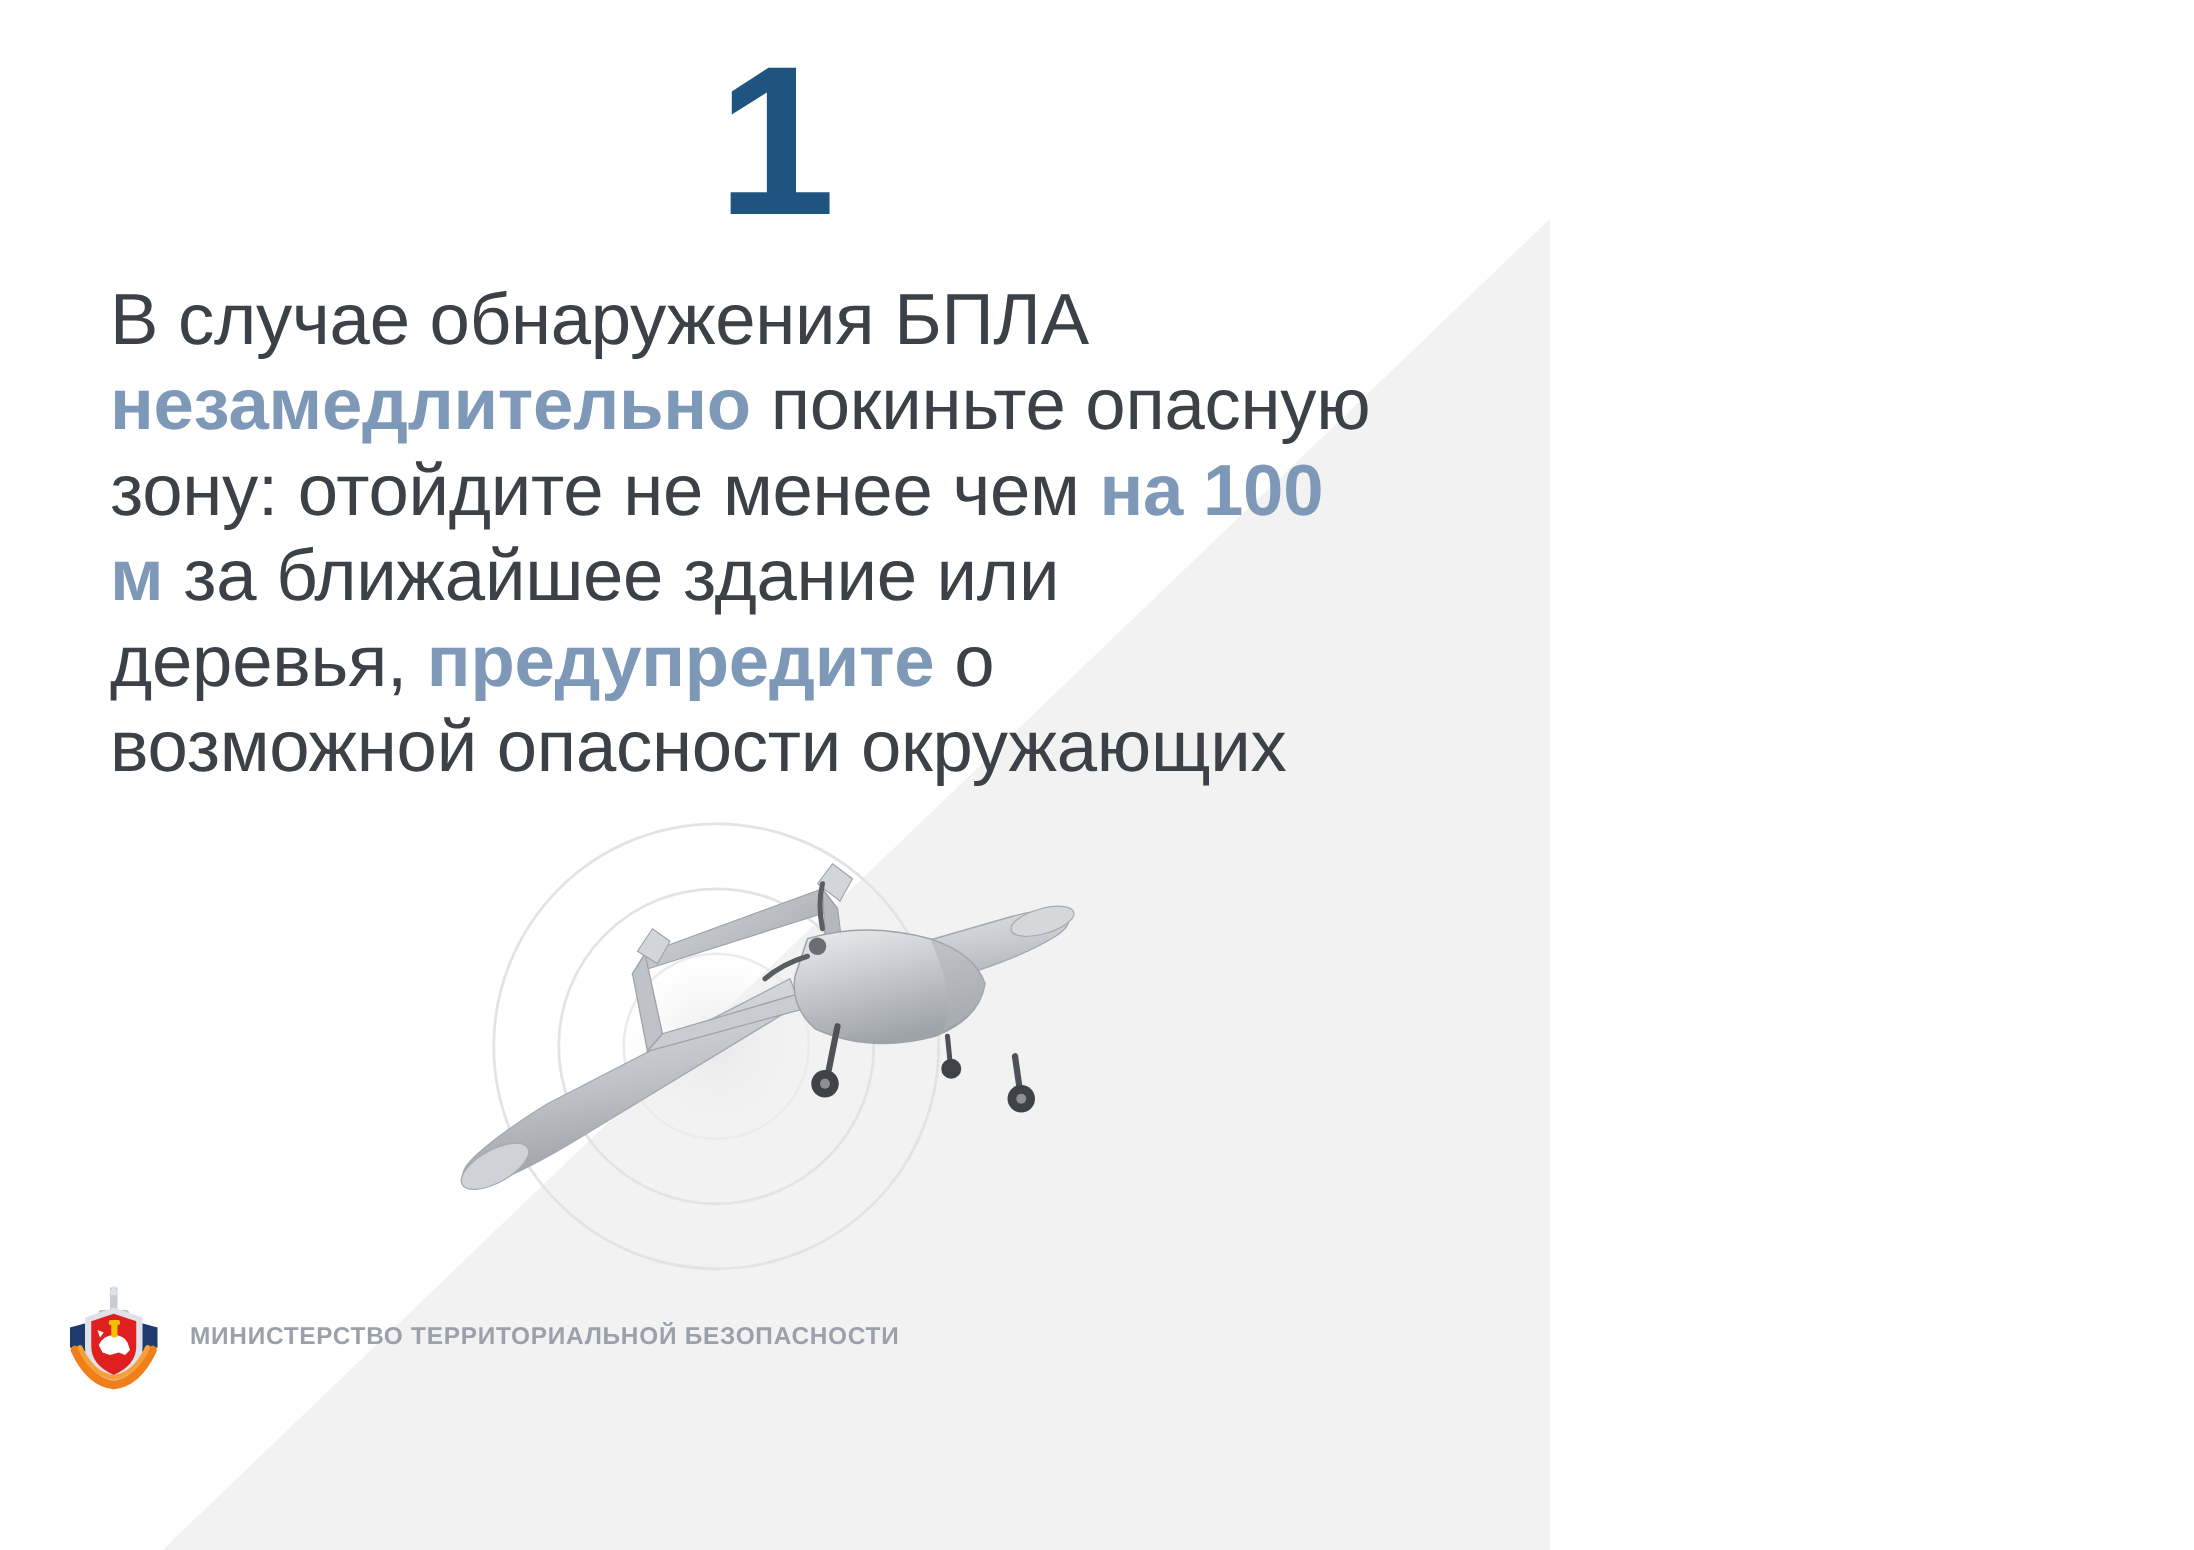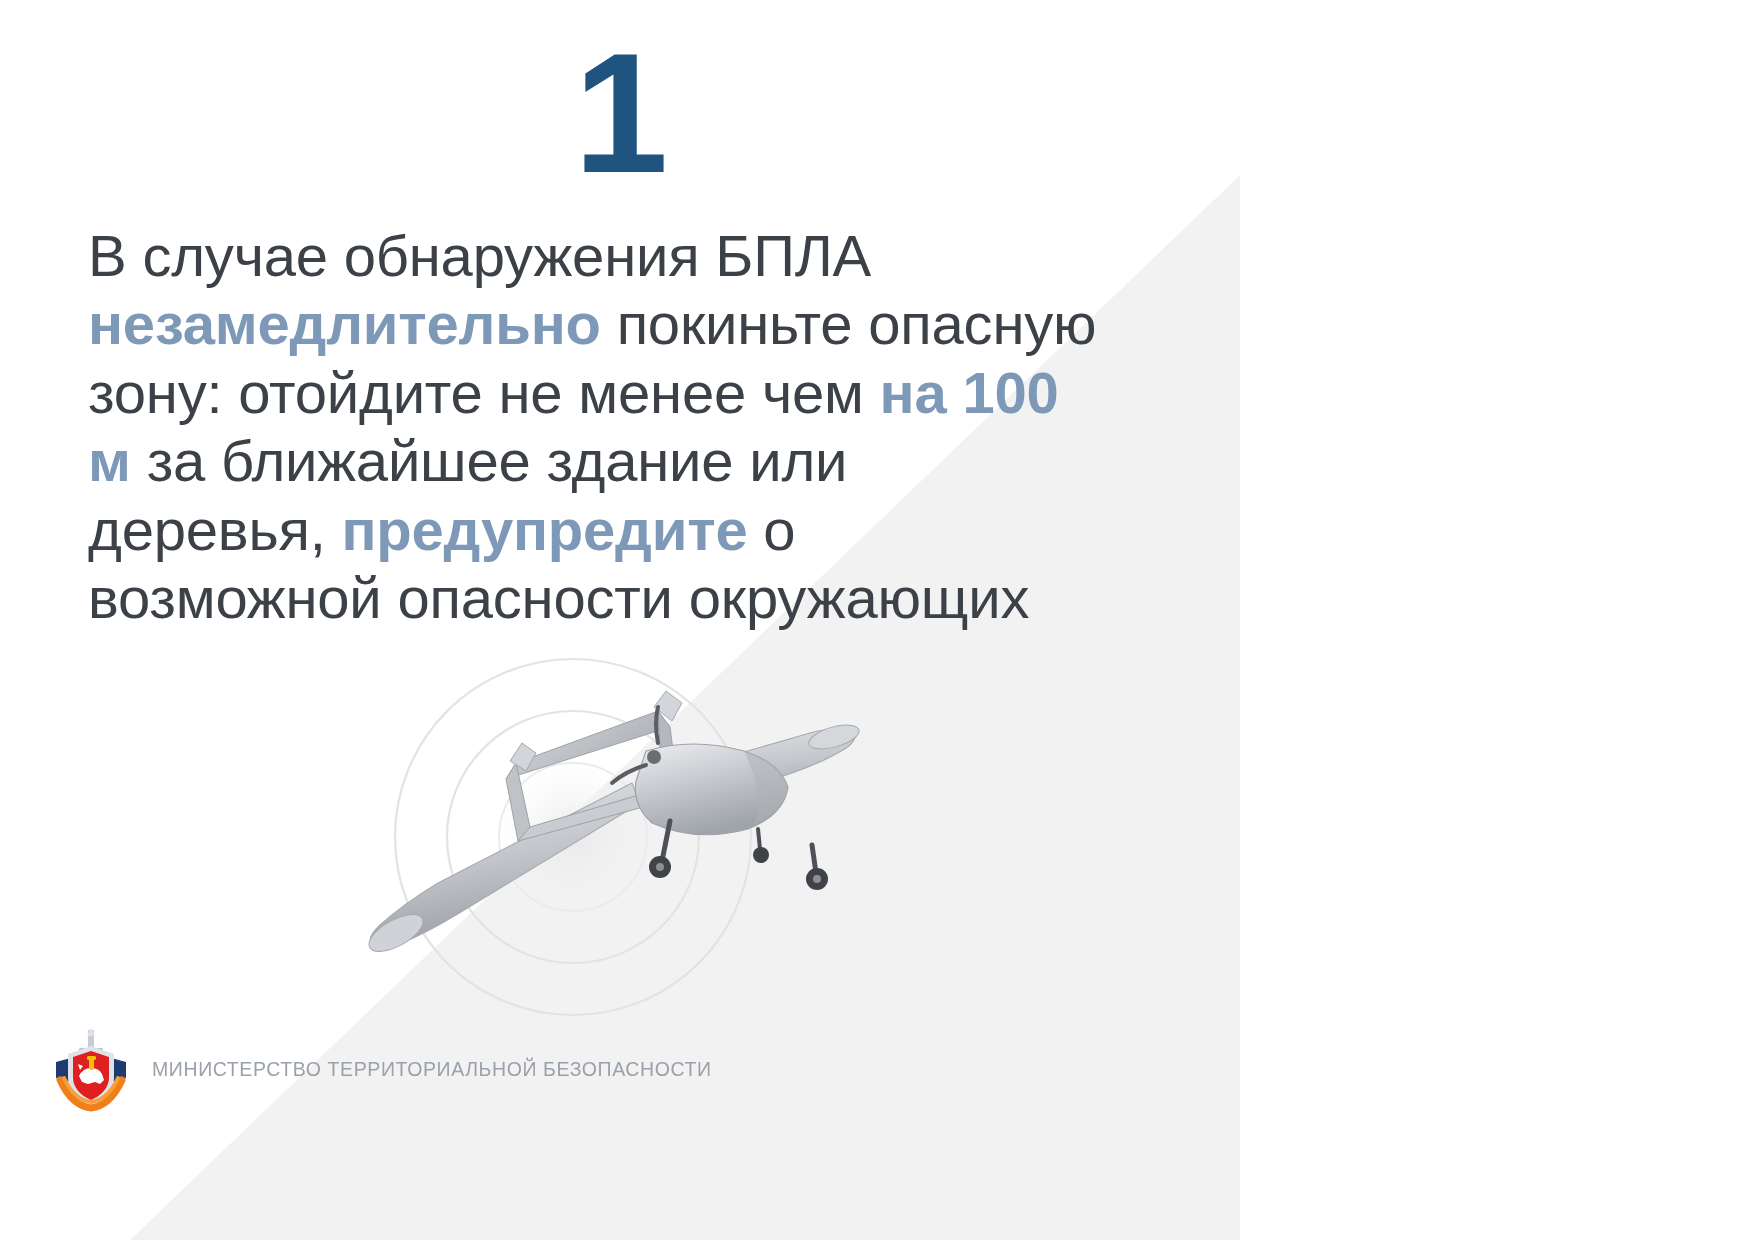--- a/index.html
+++ b/index.html
@@ -82,21 +82,21 @@
     align-items: center;
     gap: 22px;
   }
   .emblem { width: 78px; height: 88px; flex: 0 0 auto; }
   .emblem svg { display: block; }
   .footer-text {
     font-size: 19.5px;
     line-height: 1.42;
     letter-spacing: 0.6px;
     color: #9aa1aa;
-    font-weight: normal;
+    font-weight: bold;
     text-transform: uppercase;
     white-space: pre-line;
   }
   .footer-line2 { display: block; }
 </style>
 </head>
 <body>
 
 <div id="slide">
 

